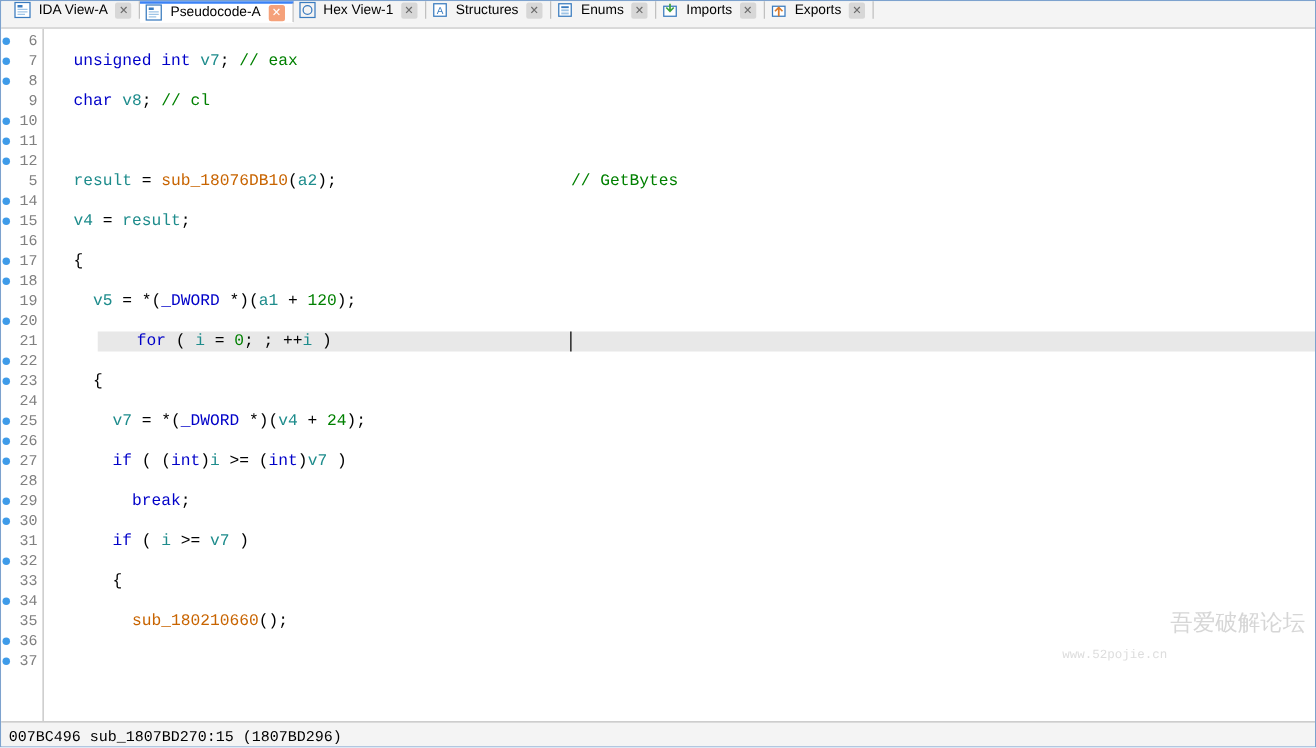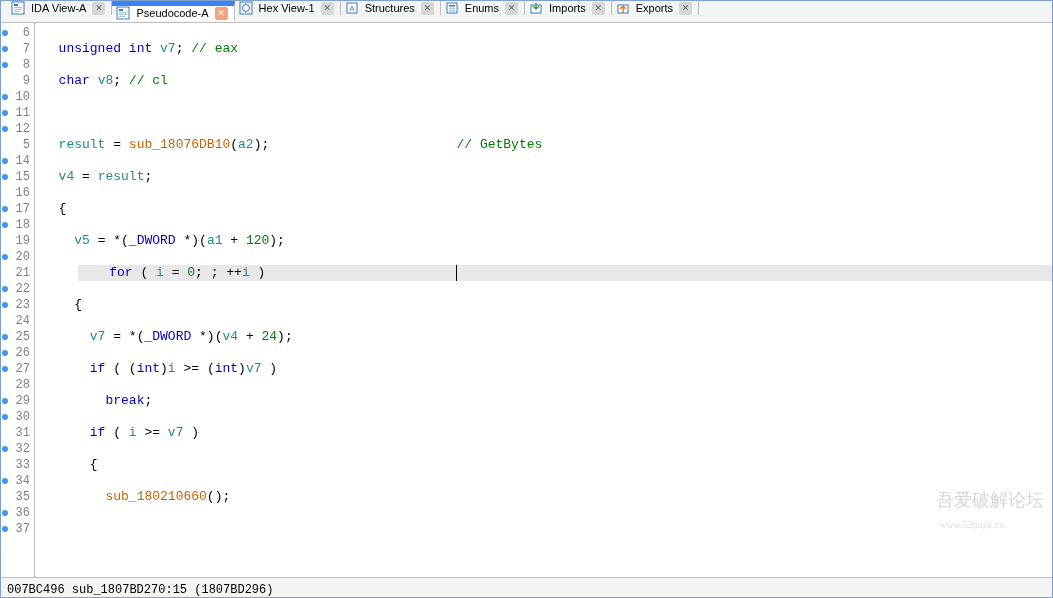--- a/index.html
+++ b/index.html
@@ -1,20 +1,20 @@
 <!DOCTYPE html>
 <html><head>
 <meta charset="utf-8">
 <style>
   * { box-sizing: border-box; margin: 0; padding: 0; }
   body { font-family: "Consolas","Courier New",monospace; font-size: 13px; background: #fff; width: 1053px; height: 598px; overflow: hidden; color: #000; }
   .root { border: 1px solid #7da2ce; width: 1053px; height: 598px; display: flex; flex-direction: column; }
   .tabs { display: flex; align-items: flex-start; background: #f4f4f4; border-bottom: 1px solid #c0c0c0; height: 22px; font-family: Tahoma,Verdana,sans-serif; font-size: 11px; }
   .tab { display: flex; align-items: center; padding: 0 6px 0 4px; border-right: 1px solid #c0c0c0; gap: 6px; cursor: pointer; }
-  .tab.active { background: #fff; border-top: 5px solid #3b82f6; border-bottom: 1px solid #fff; margin-bottom: -1px; }
+  .tab.active { background: #fff; border-top: 2px solid #3b82f6; border-bottom: 1px solid #fff; margin-bottom: -1px; }
   .tab-icon { width: 14px; height: 14px; display:flex; align-items:center; justify-content:center; }
   .tab-icon svg { width:14px; height:14px; }
   .tab-label { white-space: pre; color: #000; }
   .tab-close { width: 13px; height: 13px; display:flex; align-items:center; justify-content:center; background:#d7d7d7; border-radius:2px; color:#6a6a6a; font-size:9px; line-height:1; cursor:pointer; }
   .tab.active .tab-close { background:#f5a17a; color:#fff; }
   .tabspace { flex: 0 0 6px; }
   .tabsright { flex:1; }
   .main { flex:1; display:flex; overflow:hidden; background:#fff; }
   .gutter { width: 34px; background:#fff; border-right:1px solid #c0c0c0; overflow:hidden; padding-top:2px; }
   .grow { display:flex; align-items:center; height:16px; justify-content:flex-end; padding-right:4px; gap:4px; }
@@ -24,21 +24,21 @@
   .line { height:16px; }
   .hl { background:#e8e8e8; position:relative;margin-left:35px; }
   .caret { position:absolute; left:378px; top:0; width:1px; height:16px; background:#000; }
   .kw { color:#0000c8; }
   .cmt { color:#008000; }
   .fn { color:#c86400; }
   .num { color:#008000; }
   .var { color:#1e8c8c; }
   .ty { color:#0000c8; }
   .statusbar { height:20px; border-top:1px solid #c0c0c0; background:#f4f4f4; display:flex; align-items:flex-end; padding:0 6px; font-size:12px; font-family: "Consolas","Courier New",monospace; }
-  .wm { position:absolute; bottom:22px; right:8px; font-family: Liberation Serif, serif; font-size:18px; color:rgba(180,180,180,0.55); text-align:center; pointer-events:none; line-height:1.2; }
+  .wm { position:absolute; bottom:22px; right:8px; font-family: Liberation Mono, monospace; font-size:18px; color:rgba(180,180,180,0.55); text-align:left; pointer-events:none; line-height:1.2; }
   .wm .sm { font-size:10px; color:rgba(180,180,180,0.45); }
 </style>
 </head>
 <body>
 
 <div class="root">
 
   <div class="tabs">
     <div class="tabspace"></div>
     <div class="tab">

